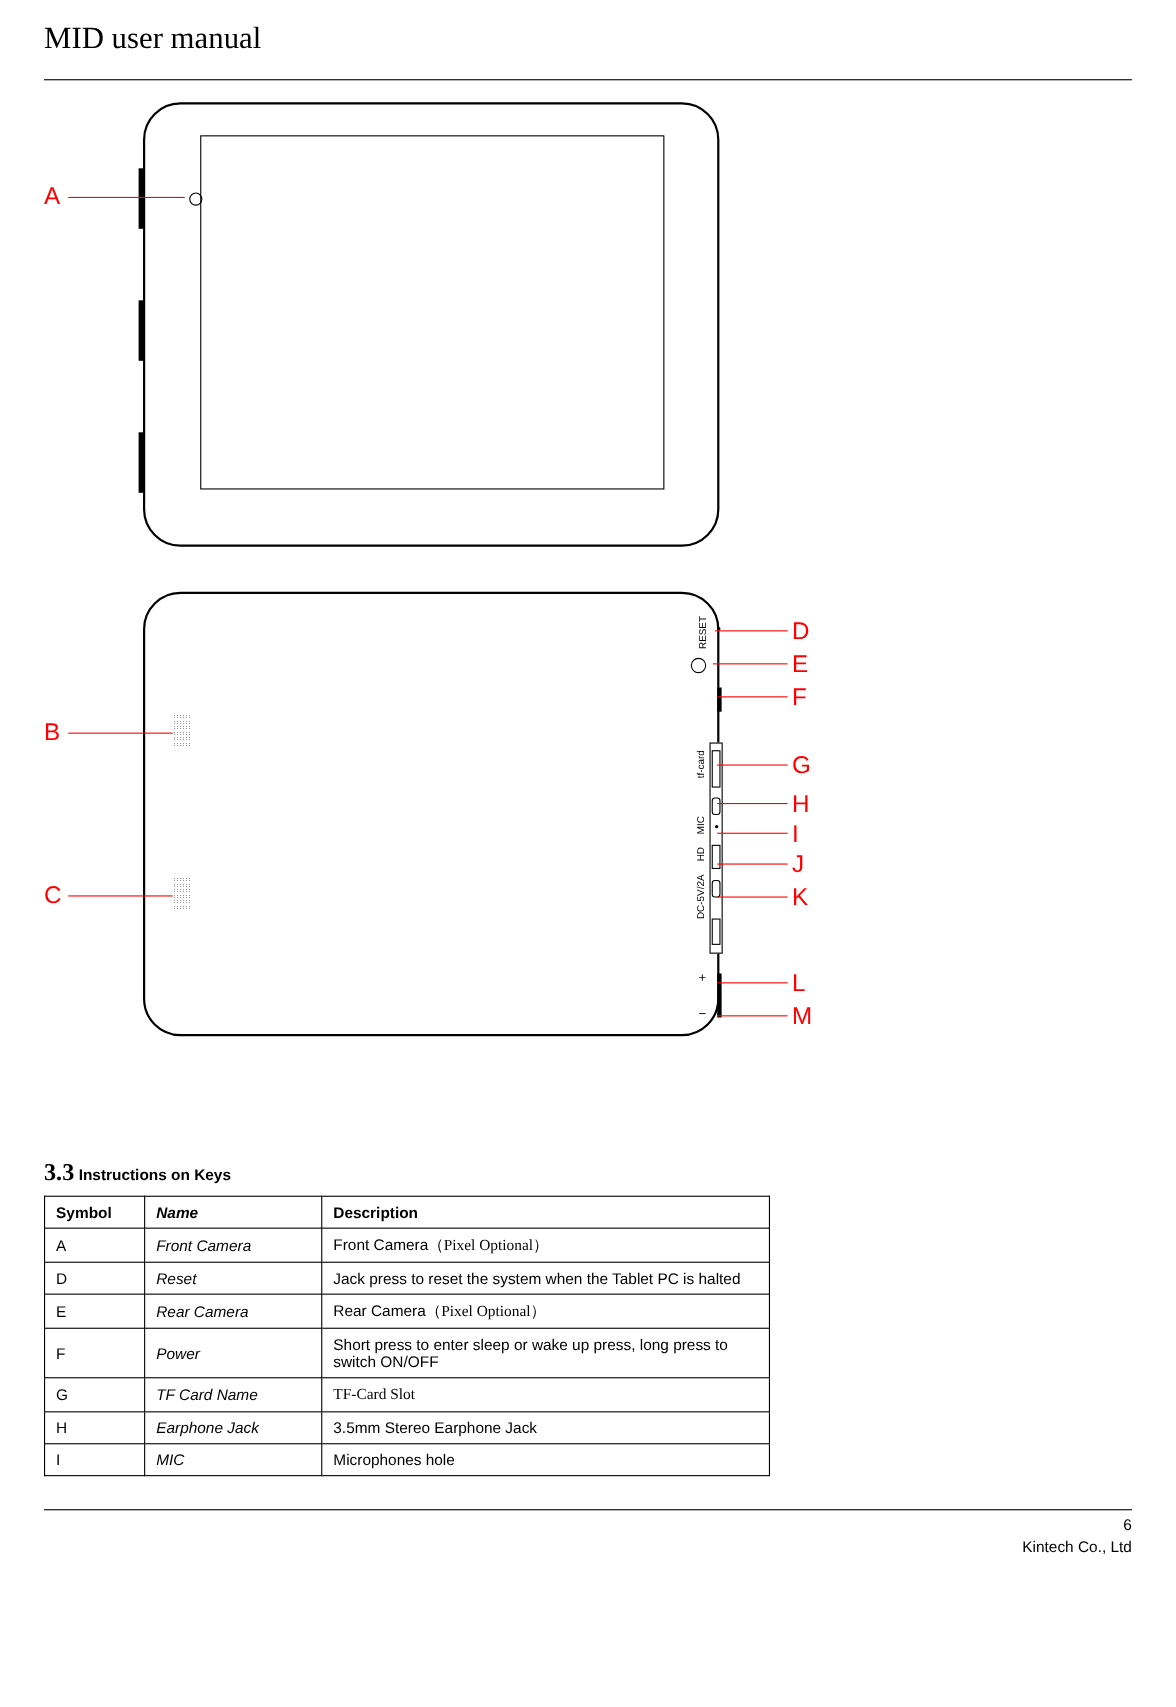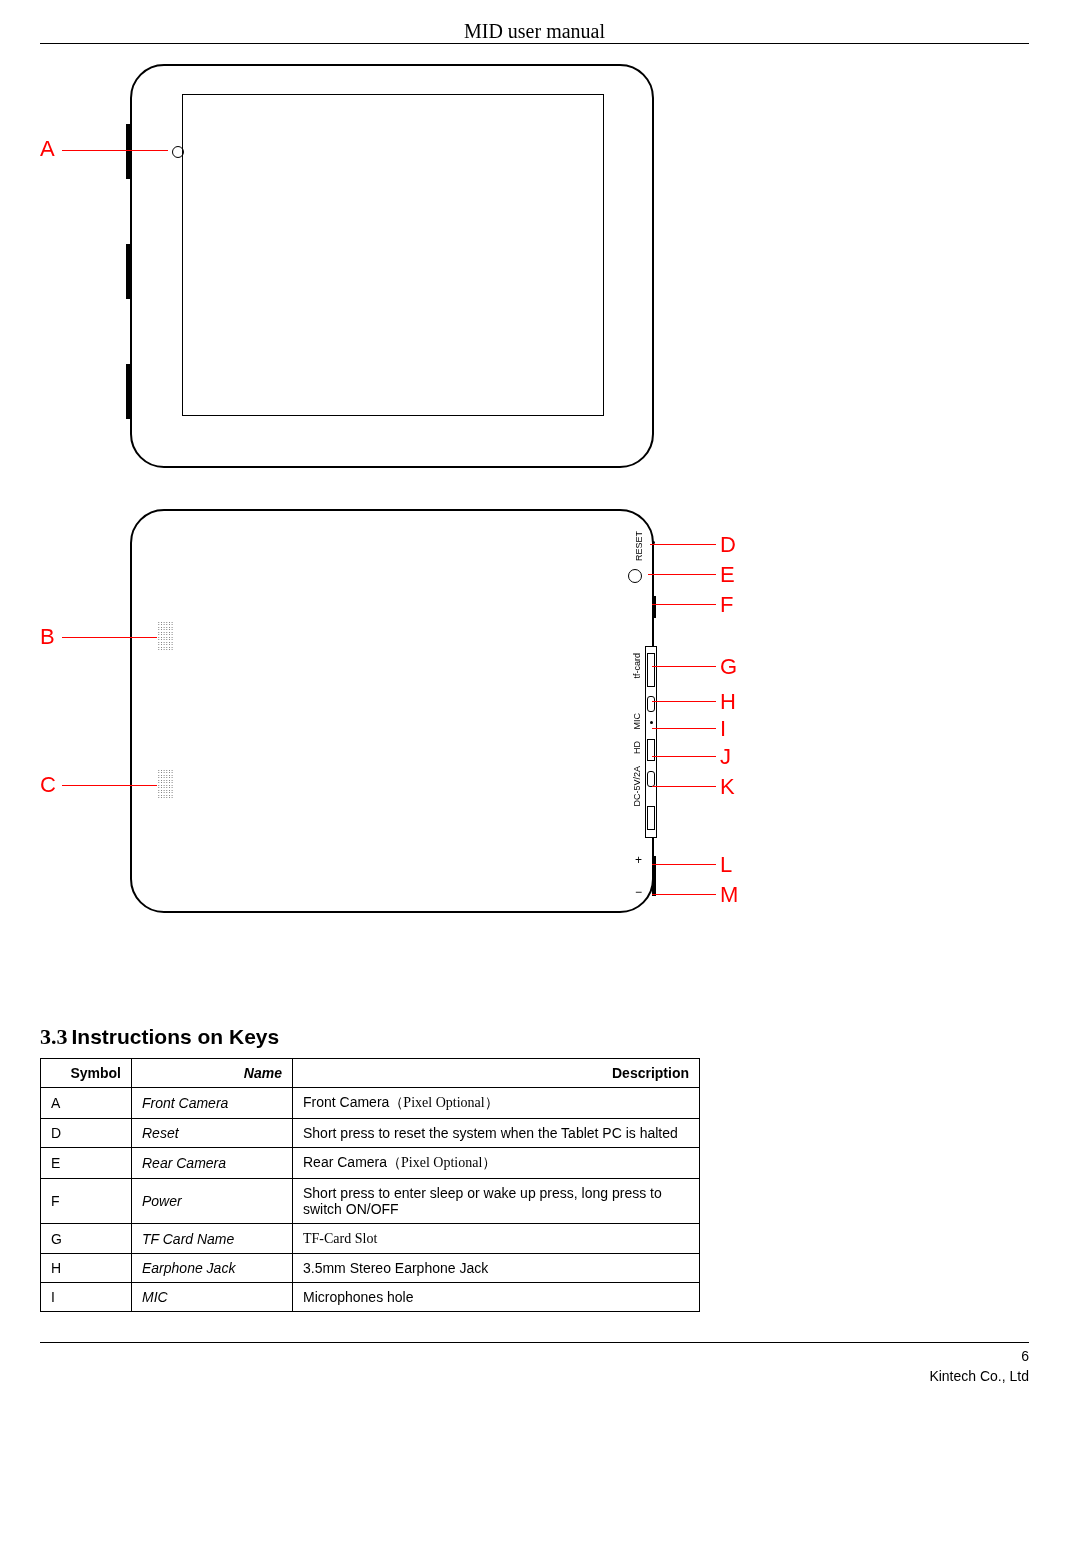--- a/index.html
+++ b/index.html
@@ -5,24 +5,24 @@
   body {
     font-family: "Times New Roman", serif;
     margin: 0;
     padding: 20px 40px;
     width: 1069px;
     box-sizing: border-box;
     color: #000;
     background: #fff;
   }
   .header-title {
-    text-align: center;
-    font-size: 20px;
+    text-align: left;
+    font-size: 28px;
     font-family: "Times New Roman", serif;
-    margin-bottom: 0;
+    margin-bottom: 20px;
   }
   .header-rule {
     border-top: 1.5px solid #000;
     margin-bottom: 20px;
   }
   .diagram-area {
     position: relative;
     height: 920px;
     margin-bottom: 40px;
   }
@@ -114,38 +114,38 @@
     font-size: 16px;
     margin: 10px 0 8px 0;
   }
   .section-heading .num {
     font-size: 22px;
     font-weight: bold;
   }
   .section-heading .title {
     font-family: Arial, sans-serif;
     font-weight: bold;
-    font-size: 21px;
+    font-size: 14px;
   }
   table.keys {
     border-collapse: collapse;
     margin-left: 0;
     width: 660px;
     font-family: Arial, sans-serif;
     font-size: 14px;
   }
   table.keys th, table.keys td {
     border: 1px solid #000;
     padding: 6px 10px;
     text-align: left;
     vertical-align: middle;
   }
   table.keys th {
     font-weight: bold;
-    text-align: right;
+    text-align: left;
   }
   table.keys th:nth-child(1), table.keys td:nth-child(1) { width: 70px; }
   table.keys th:nth-child(2), table.keys td:nth-child(2) { width: 140px; font-style: italic; }
   .mono {
     font-family: Liberation Serif, serif;
   }
   .footer {
     margin-top: 30px;
     border-top: 1.5px solid #000;
     text-align: right;
@@ -278,21 +278,21 @@
   </thead>
   <tbody id="keys-tbody">
       <tr>
         <td>A</td>
         <td>Front Camera</td>
         <td><span>Front Camera</span><span class="mono">（Pixel Optional）</span></td>
       </tr>
       <tr>
         <td>D</td>
         <td>Reset</td>
-        <td><span>Short press to reset the system when the Tablet PC is halted</span></td>
+        <td><span>Jack press to reset the system when the Tablet PC is halted</span></td>
       </tr>
       <tr>
         <td>E</td>
         <td>Rear Camera</td>
         <td><span>Rear Camera</span><span class="mono">（Pixel Optional）</span></td>
       </tr>
       <tr>
         <td>F</td>
         <td>Power</td>
         <td><span>Short press to enter sleep or wake up press, long press to switch ON/OFF</span></td>

